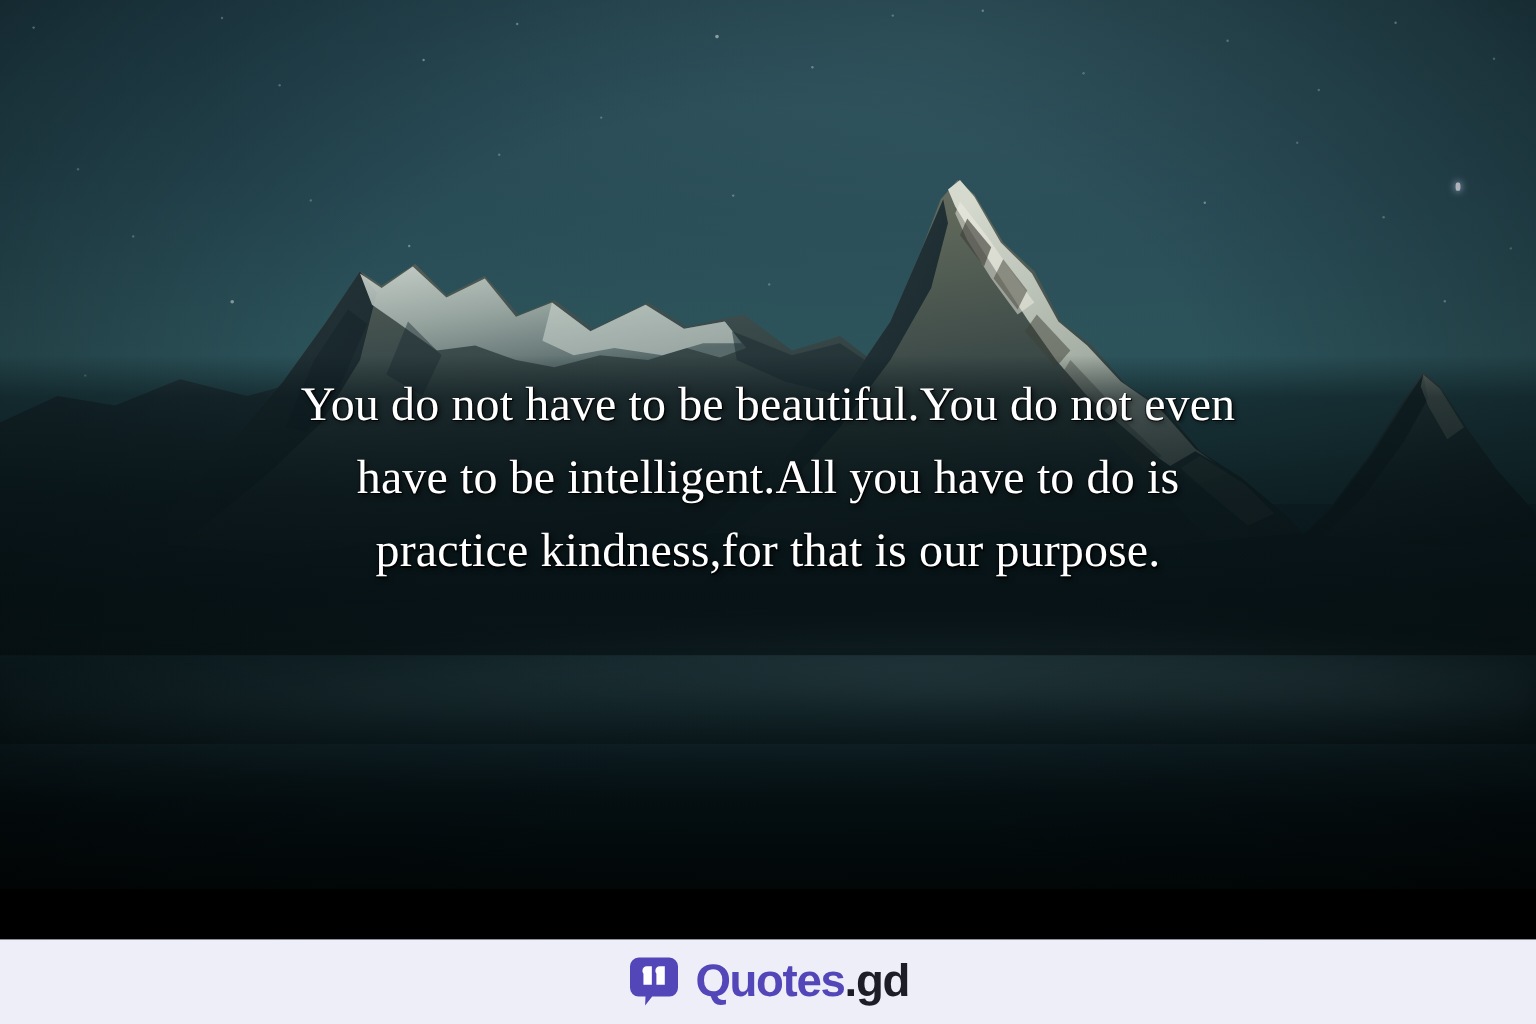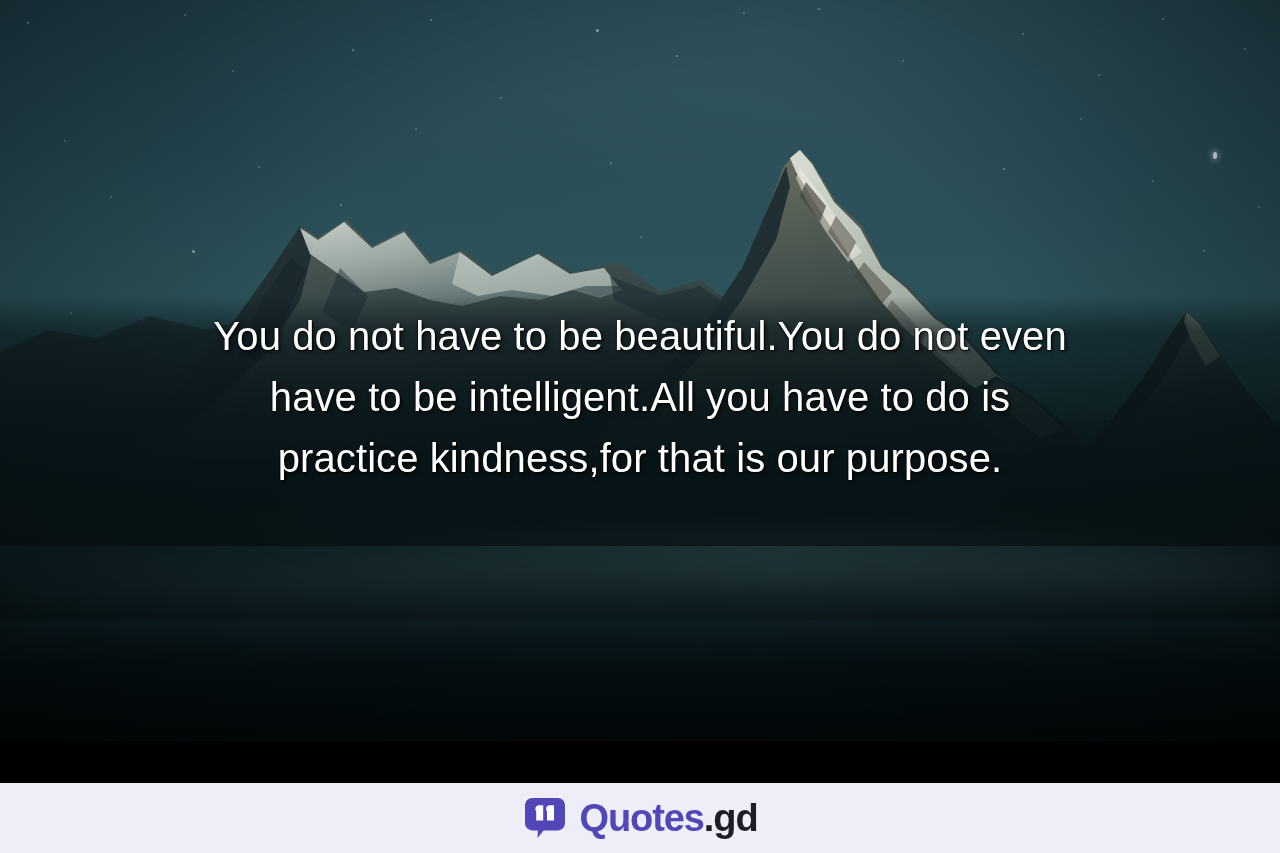--- a/index.html
+++ b/index.html
@@ -134,21 +134,21 @@
     transform: translateX(-50%);
     top: 306px;
     width: 1120px;
     text-align: center;
     z-index: 6;
   }
 
   .quote-text {
     margin: 0;
     color: #ffffff;
-    font-family: Liberation Sans, sans-serif;
+    font-family: Liberation Serif, serif;
     font-size: 40px;
     font-weight: 400;
     line-height: 61px;
     letter-spacing: .1px;
     text-shadow:
        1px 1px 0 rgba(0,0,0,.78),
       -1px 1px 0 rgba(0,0,0,.45),
        2px 2px 4px rgba(0,0,0,.65);
     white-space: pre-line;
   }

